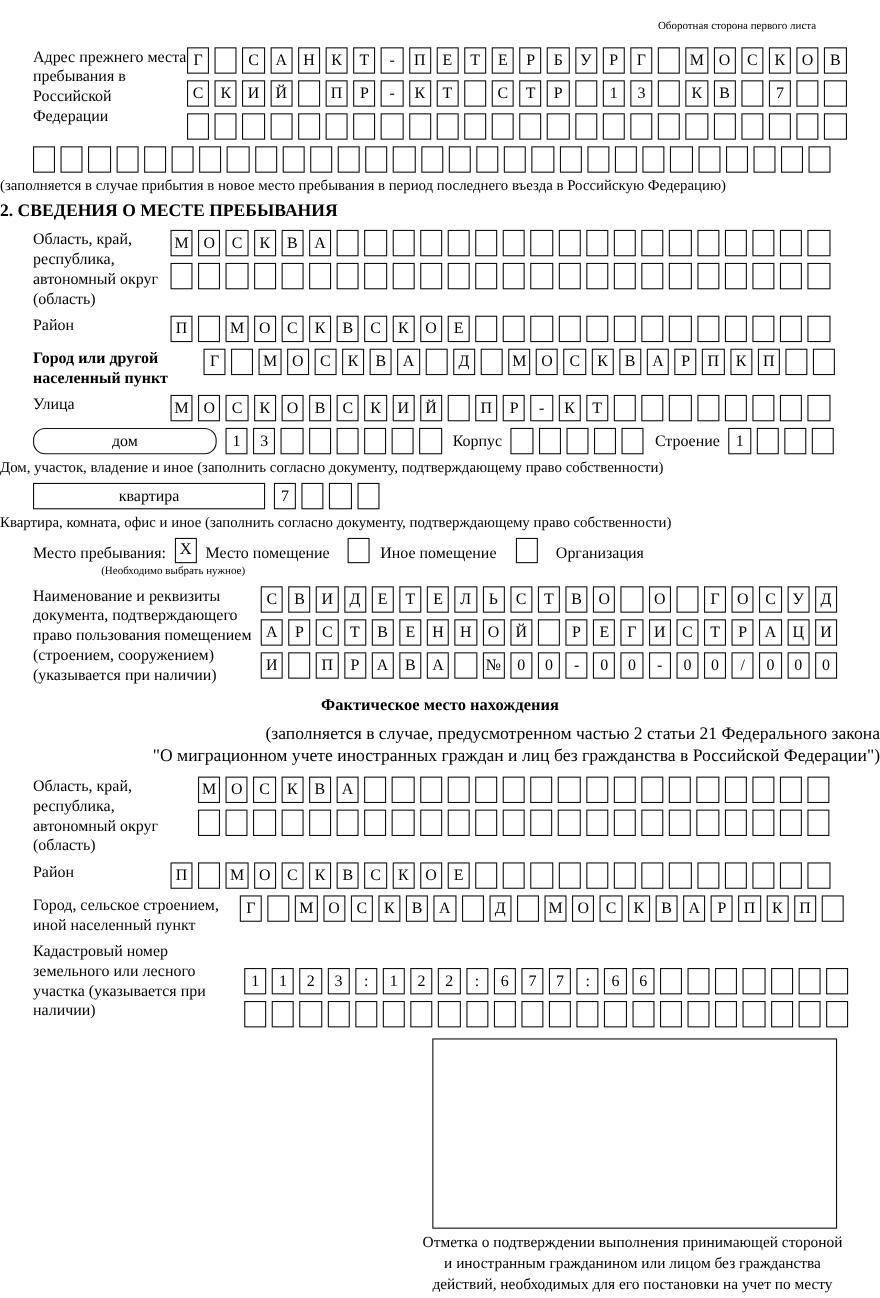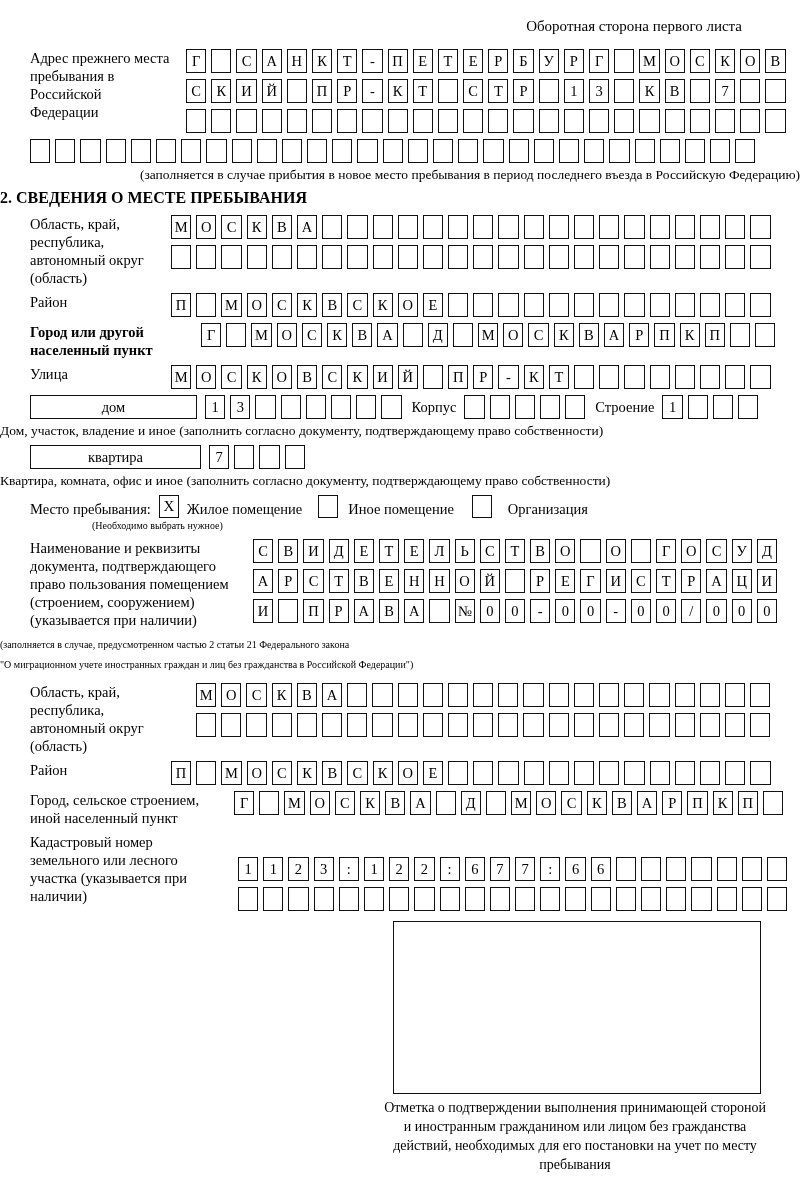--- a/index.html
+++ b/index.html
@@ -3,59 +3,59 @@
 <meta charset="utf-8">
 <style>
   html,body{margin:0;padding:0;background:#fff;}
   body{
     width:800px;height:1180px;overflow:hidden;color:#000;
     font-family:"Liberation Serif","DejaVu Serif",serif;
     position:relative;
   }
   .page{padding-top:18px;}
   .hdr{
-    text-align:right;margin-right:58px;font-size:15px;margin-bottom:14px;
+    text-align:right;margin-right:58px;font-size:10px;margin-bottom:14px;
   }
-  .frow{display:flex;align-items:flex-start;margin:0 0 6px 30px;gap:16px;}
+  .frow{display:flex;align-items:flex-start;margin:0 0 6px 30px;}
   .flabel{font-size:14.5px;line-height:18px;flex:0 0 auto;}
   .w140{width:140px;}
   .w125{width:125px;}
   .w155{width:155px;font-weight:bold;}
   .w207{width:207px;}
   .w150{width:150px;}
   .w188{width:188px;}
   .w192{width:192px;}
   .rows{display:flex;flex-direction:column;gap:6px;}
   .cells{display:flex;gap:5px;}
   .cell{
     box-sizing:border-box;flex:0 0 auto;width:20.2px;height:24px;
     border:1.6px solid #111;display:inline-flex;align-items:center;
     justify-content:center;font-size:14.5px;line-height:1;background:#fff;
   }
   .overflow-row{margin:0 0 4px 30px;}
   .caption{font-size:13.5px;margin:0 0 6px 0;}
-  .caption.center{text-align:right;}
+  .caption.center{text-align:left;}
   .caption.left{}
   .sec-title{font-weight:bold;font-size:16px;text-align:left;margin:6px 0 8px 0;}
   .typebox{
     box-sizing:border-box;border:1.6px solid #111;height:24px;
     display:flex;align-items:center;justify-content:center;font-size:14.5px;
     flex:0 0 auto;background:#fff;
   }
   .houserow{display:flex;align-items:center;margin:2px 0 4px 30px;}
   .inlinelbl{font-size:14.5px;flex:0 0 auto;}
   .stayrow{display:flex;align-items:flex-end;margin:4px 0 2px 30px;font-size:14.5px;}
   .cbox{
     box-sizing:border-box;width:20px;height:23px;border:1.6px solid #111;
     display:inline-flex;align-items:center;justify-content:center;
     font-size:15px;flex:0 0 auto;background:#fff;
   }
   .staynote{font-size:10px;margin:2px 0 8px 92px;}
   .fact-title{font-weight:bold;font-size:15px;text-align:center;margin:10px 0 8px 0;}
-  .fact-note{font-size:10px;text-align:left;line-height:20px;margin-bottom:8px;}
+  .fact-note{font-size:16px;text-align:right;line-height:20px;margin-bottom:8px;}
   .stampwrap{margin:10px 0 0 393px;width:368px;}
   .stampbox{
     box-sizing:border-box;border:1.6px solid #111;width:368px;height:173px;background:#fff;
   }
   .stampnote{
     width:392px;margin-left:-14px;text-align:center;font-size:14px;
     line-height:19px;margin-top:4px;
   }
   .gap8{width:8px;flex:0 0 auto;}
   .gap10{width:10px;flex:0 0 auto;}
@@ -328,21 +328,21 @@
         <span class="cell"></span>
         <span class="cell"></span>
         <span class="cell"></span>
         <span class="cell"></span>
         <span class="cell"></span>
         <span class="cell"></span>
       </div>
   </div>
 
   <div class="houserow">
-    <div class="typebox" style="width:167px;">дом</div>
+    <div class="typebox" style="width:167px;border-radius:11px;">дом</div>
     <div class="gap8"></div>
     <div class="cells">
         <span class="cell">1</span>
         <span class="cell">3</span>
         <span class="cell"></span>
         <span class="cell"></span>
         <span class="cell"></span>
         <span class="cell"></span>
         <span class="cell"></span>
         <span class="cell"></span>
@@ -363,37 +363,37 @@
     <div class="cells">
         <span class="cell">1</span>
         <span class="cell"></span>
         <span class="cell"></span>
         <span class="cell"></span>
       </div>
   </div>
   <div class="caption left">Дом, участок, владение и иное (заполнить согласно документу, подтверждающему право собственности)</div>
 
   <div class="houserow">
-    <div class="typebox" style="width:171px;">квартира</div>
+    <div class="typebox" style="width:211px;">квартира</div>
     <div class="gap8"></div>
     <div class="cells">
         <span class="cell">7</span>
         <span class="cell"></span>
         <span class="cell"></span>
         <span class="cell"></span>
       </div>
   </div>
   <div class="caption left">Квартира, комната, офис и иное (заполнить согласно документу, подтверждающему право собственности)</div>
 
   <div class="stayrow">
     <span>Место пребывания:</span>
     <div class="gap8"></div>
     <span class="cbox">X</span>
     <div class="gap8"></div>
-    <span>Жилое помещение</span>
+    <span>Место помещение</span>
     <div class="gap16"></div>
     <span class="cbox"></span>
     <div class="gap10"></div>
     <span>Иное помещение</span>
     <div class="gap18"></div>
     <span class="cbox"></span>
     <div class="gap16"></div>
     <span>Организация</span>
   </div>
   <div class="staynote">(Необходимо выбрать нужное)</div>
@@ -466,20 +466,21 @@
           <span class="cell">0</span>
           <span class="cell">0</span>
           <span class="cell">/</span>
           <span class="cell">0</span>
           <span class="cell">0</span>
           <span class="cell">0</span>
         </div>
     </div>
   </div>
 
+  <div class="fact-title">Фактическое место нахождения</div>
   <div class="fact-note">
     <div>(заполняется в случае, предусмотренном частью 2 статьи 21 Федерального закона</div>
     <div>"О миграционном учете иностранных граждан и лиц без гражданства в Российской Федерации")</div>
   </div>
 
   <div class="frow">
     <div class="flabel w150">Область, край, республика, автономный округ (область)</div>
     <div class="rows">
       <div class="cells">
           <span class="cell">М</span>

